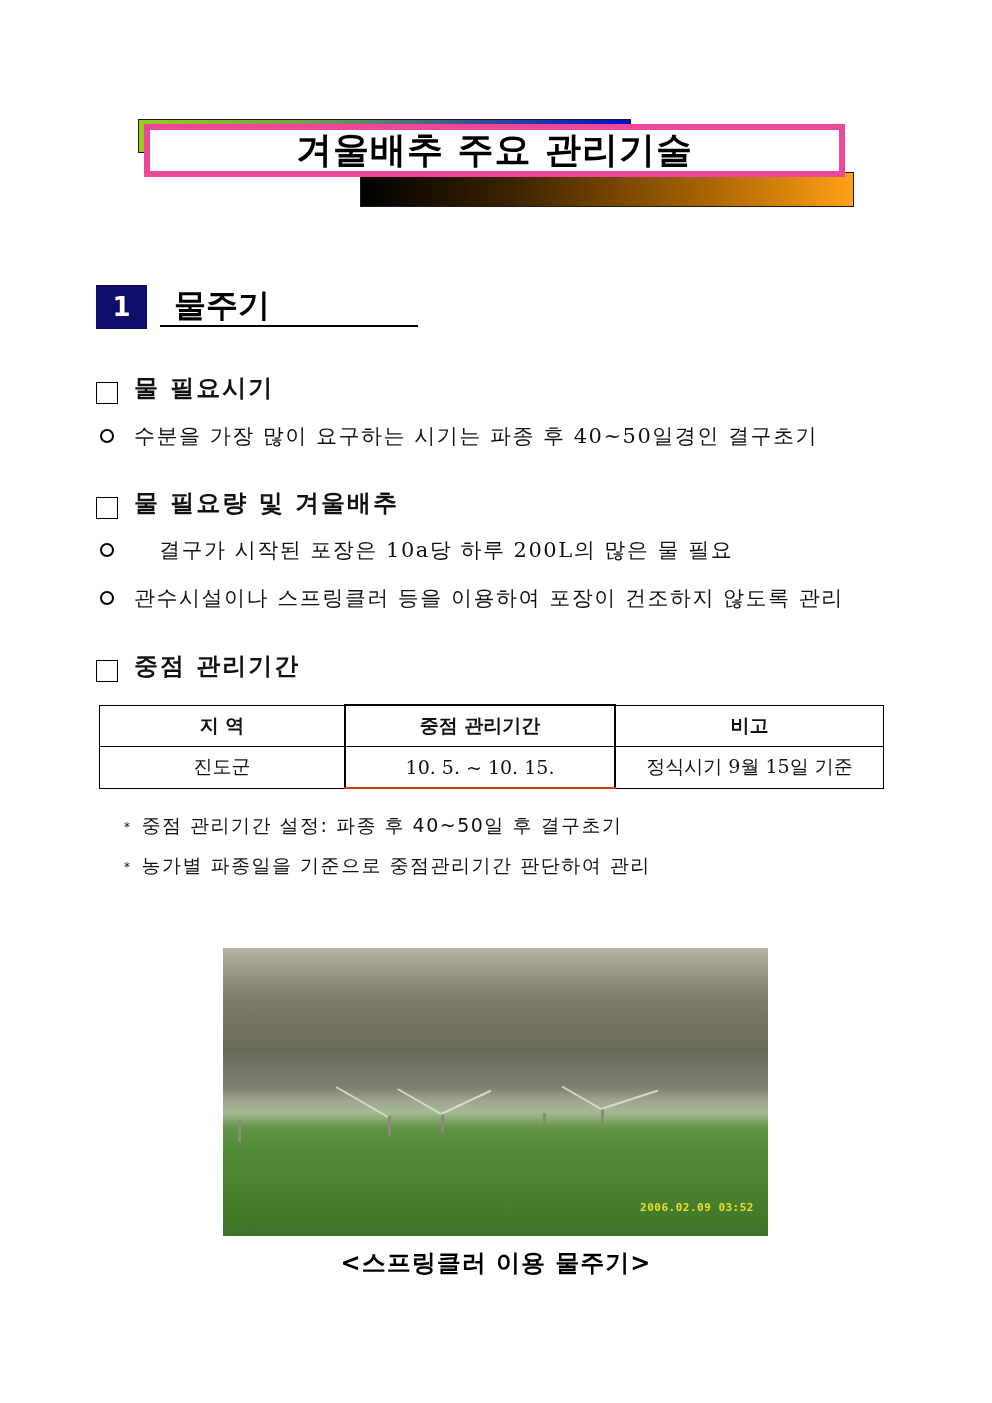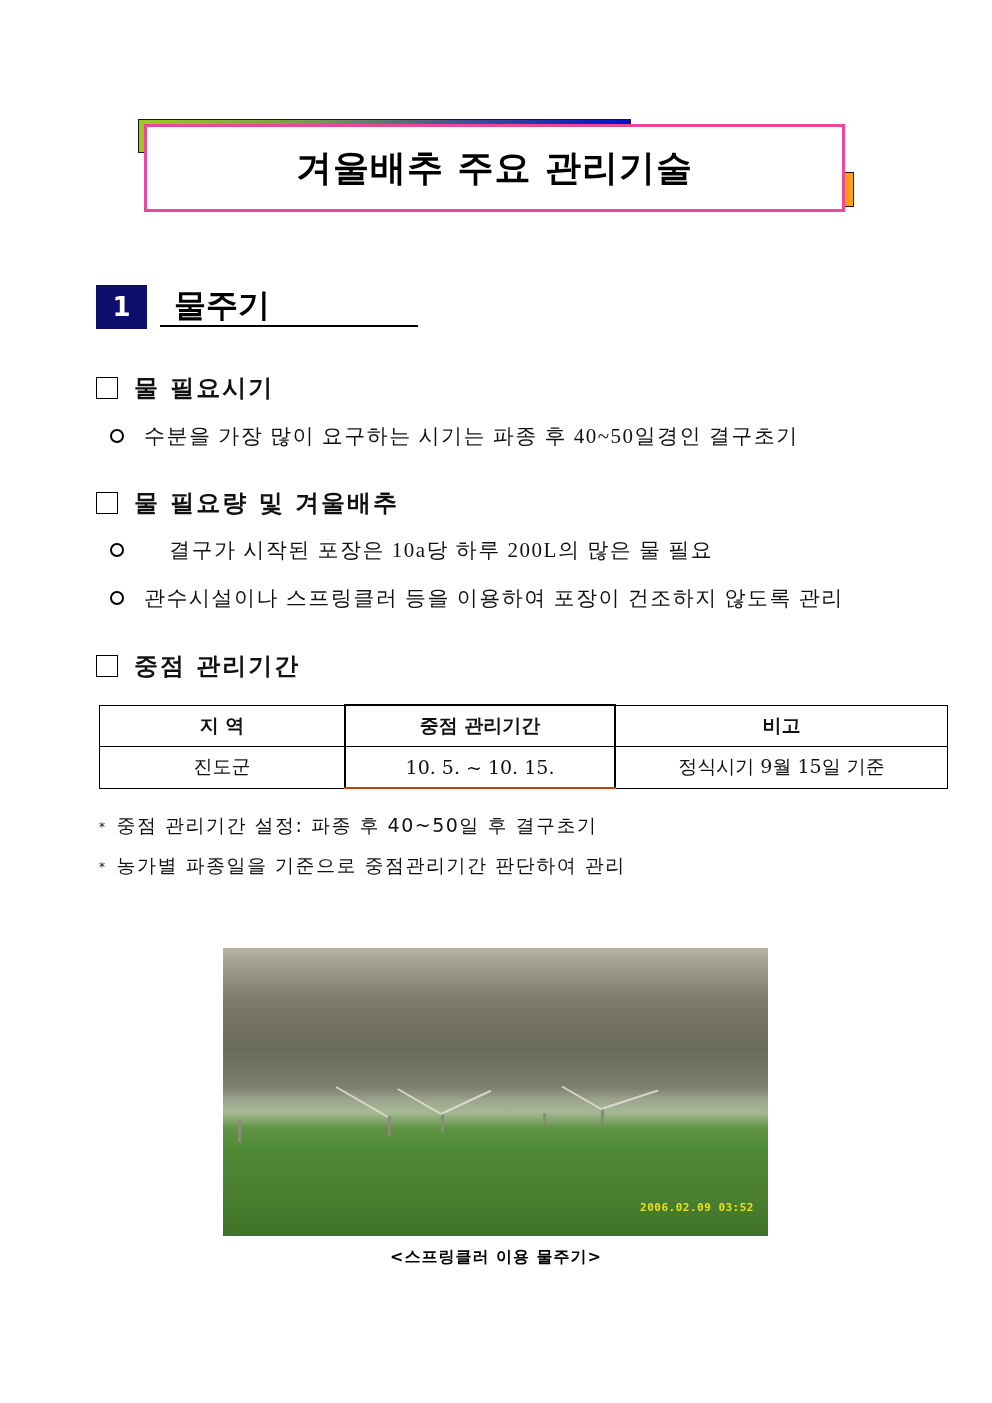--- a/index.html
+++ b/index.html
@@ -7,69 +7,69 @@
            font-family: "DejaVu Serif", "Liberation Serif", serif; color: #111; }
 
     
     .title-wrap { position: absolute; left: 138px; top: 119px; width: 716px; height: 88px; }
     .deco-top { position: absolute; left: 0; top: 0; width: 493px; height: 34px;
                 background: linear-gradient(90deg, #9acc1a 0%, #7a9a50 35%, #3a4a9a 70%, #0010c8 100%);
                 border: 1px solid #1a1a1a; box-sizing: border-box; }
     .deco-bottom { position: absolute; left: 222px; top: 53px; width: 494px; height: 35px;
                    background: linear-gradient(90deg, #000000 0%, #3a2200 30%, #a86400 70%, #ffa016 100%);
                    border: 1px solid #1a1a1a; box-sizing: border-box; }
-    .title-box { position: absolute; left: 6px; top: 5px; width: 701px; height: 88px;
-                 background: #fff; border: 3px solid #ec4899; box-sizing: border-box;
+    .title-box { position: absolute; left: 6px; top: 5px; width: 701px; height: 53px;
+                 background: #fff; border: 6px solid #ec4899; box-sizing: border-box;
                  display: flex; align-items: center; justify-content: center; }
     .title-text { font-family: "DejaVu Sans", "Liberation Sans", sans-serif;
                   font-weight: bold; font-size: 36px; letter-spacing: 1px; color: #000; }
 
     
     .sec-num { position: absolute; left: 96px; top: 285px; width: 51px; height: 44px;
                background: #0d0d6b; color: #fff; display: flex; align-items: center; justify-content: center;
                font-family: "DejaVu Sans", "Liberation Sans", sans-serif; font-weight: bold; font-size: 26px; }
     .sec-title { position: absolute; left: 160px; top: 283px; width: 258px; height: 44px;
                  border-bottom: 2px solid #000; box-sizing: border-box;
                  font-family: "DejaVu Sans", "Liberation Sans", sans-serif; font-weight: bold; font-size: 32px;
                  padding-left: 14px; line-height: 44px; color: #000; }
 
     
-    .subhead { position: absolute; left: 96px; display: flex; align-items: center; }
+    .subhead { position: absolute; left: 96px; display: flex; align-items: flex-end; }
     .checkbox { width: 22px; height: 22px; border: 1.5px solid #000; box-sizing: border-box; margin-right: 16px; background: #fff; }
     .subhead-text { font-size: 24px; font-weight: bold; color: #111; letter-spacing: 2px; }
 
     
-    .bullet { position: absolute; left: 110px; display: flex; align-items: center; width: 800px; font-family: Liberation Serif, serif; }
+    .bullet { position: absolute; left: 100px; display: flex; align-items: center; width: 800px; }
     .circle { width: 14px; height: 14px; border: 2px solid #000; border-radius: 50%; box-sizing: border-box; margin-right: 20px; flex: none; }
     .bullet-text { font-size: 21px; color: #111; letter-spacing: 1.5px; white-space: nowrap; }
 
     
-    .tbl { position: absolute; left: 99px; top: 704px; width: 849px; border-collapse: collapse; }
+    .tbl { position: absolute; left: 99px; top: 704px; width: 785px; border-collapse: collapse; }
     .tbl td { border: 1px solid #000; height: 40px; text-align: center; font-size: 19px; padding: 0; color: #111; }
     .tbl tr:first-child td { font-weight: bold; }
     .tbl td.mid { border-left: 2px solid #000; border-right: 2px solid #000; }
     .tbl tr:first-child td.mid { border-top: 2px solid #000; }
     .tbl tr:last-child td.mid { border-bottom: 2px solid #c2410c; }
 
     
-    .note { position: absolute; left: 99px; font-family: "DejaVu Sans", "Liberation Sans", sans-serif;
+    .note { position: absolute; left: 124px; font-family: "DejaVu Sans", "Liberation Sans", sans-serif;
             font-size: 19px; color: #111; letter-spacing: 1.5px; white-space: nowrap; }
     .note .star { font-size: 12px; margin-right: 10px; vertical-align: middle; }
 
     
     .photo { position: absolute; left: 223px; top: 948px; width: 545px; height: 288px; overflow: hidden;
              background: linear-gradient(180deg, #b8b4a6 0%, #a09e8c 6%, #7c7a68 18%, #6b6b5a 35%, #7d7d70 48%, #8a9278 53%, #6c9a50 58%, #4f8a36 70%, #4a8030 85%, #3f7428 100%); }
     .photo .mist { position: absolute; left: 0; top: 140px; width: 100%; height: 40px;
                    background: linear-gradient(180deg, rgba(210,210,200,0) 0%, rgba(210,210,200,0.55) 60%, rgba(200,210,190,0) 100%); }
     .photo .stem { position: absolute; width: 3px; background: #8a8a78; }
     .photo .arm { position: absolute; height: 2px; background: rgba(230,230,220,0.8); transform-origin: left center; }
     .photo .stamp { position: absolute; right: 14px; bottom: 22px; color: #e8e020;
                     font-family: "DejaVu Sans Mono", "Liberation Mono", monospace; font-size: 11px; font-weight: bold; letter-spacing: 0.5px; }
     .caption { position: absolute; left: 0; width: 992px; top: 1247px; text-align: center;
-               font-family: "DejaVu Sans", "Liberation Sans", sans-serif; font-weight: bold; font-size: 16px; color: #000; letter-spacing: 1px; }
+               font-family: "DejaVu Sans", "Liberation Sans", sans-serif; font-weight: bold; font-size: 24px; color: #000; letter-spacing: 1px; }
   </style>
 </head>
 <body>
 
 <div class="title-wrap">
   <div class="deco-top"></div>
   <div class="deco-bottom"></div>
   <div class="title-box">
     <span class="title-text">겨울배추 주요 관리기술</span>
   </div>

